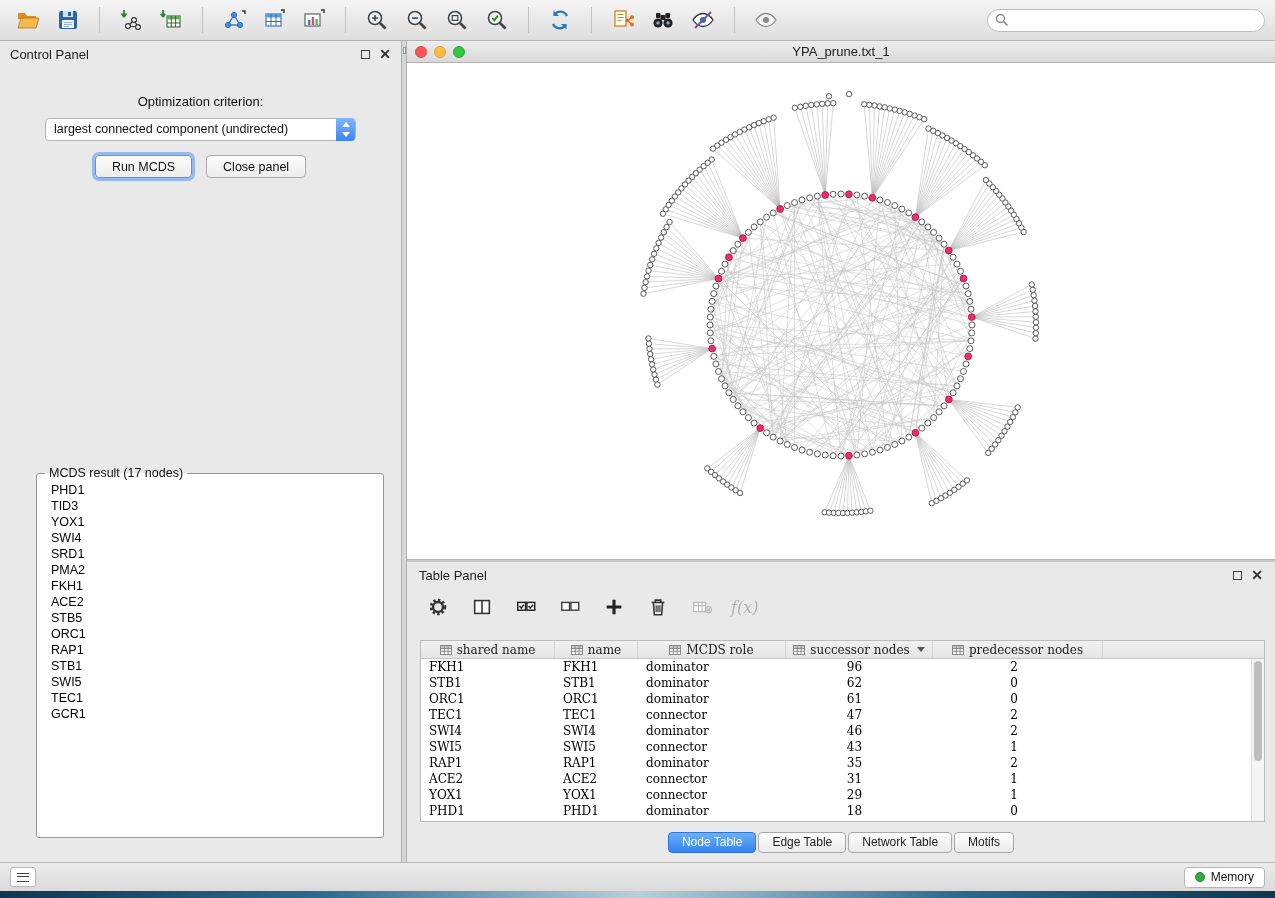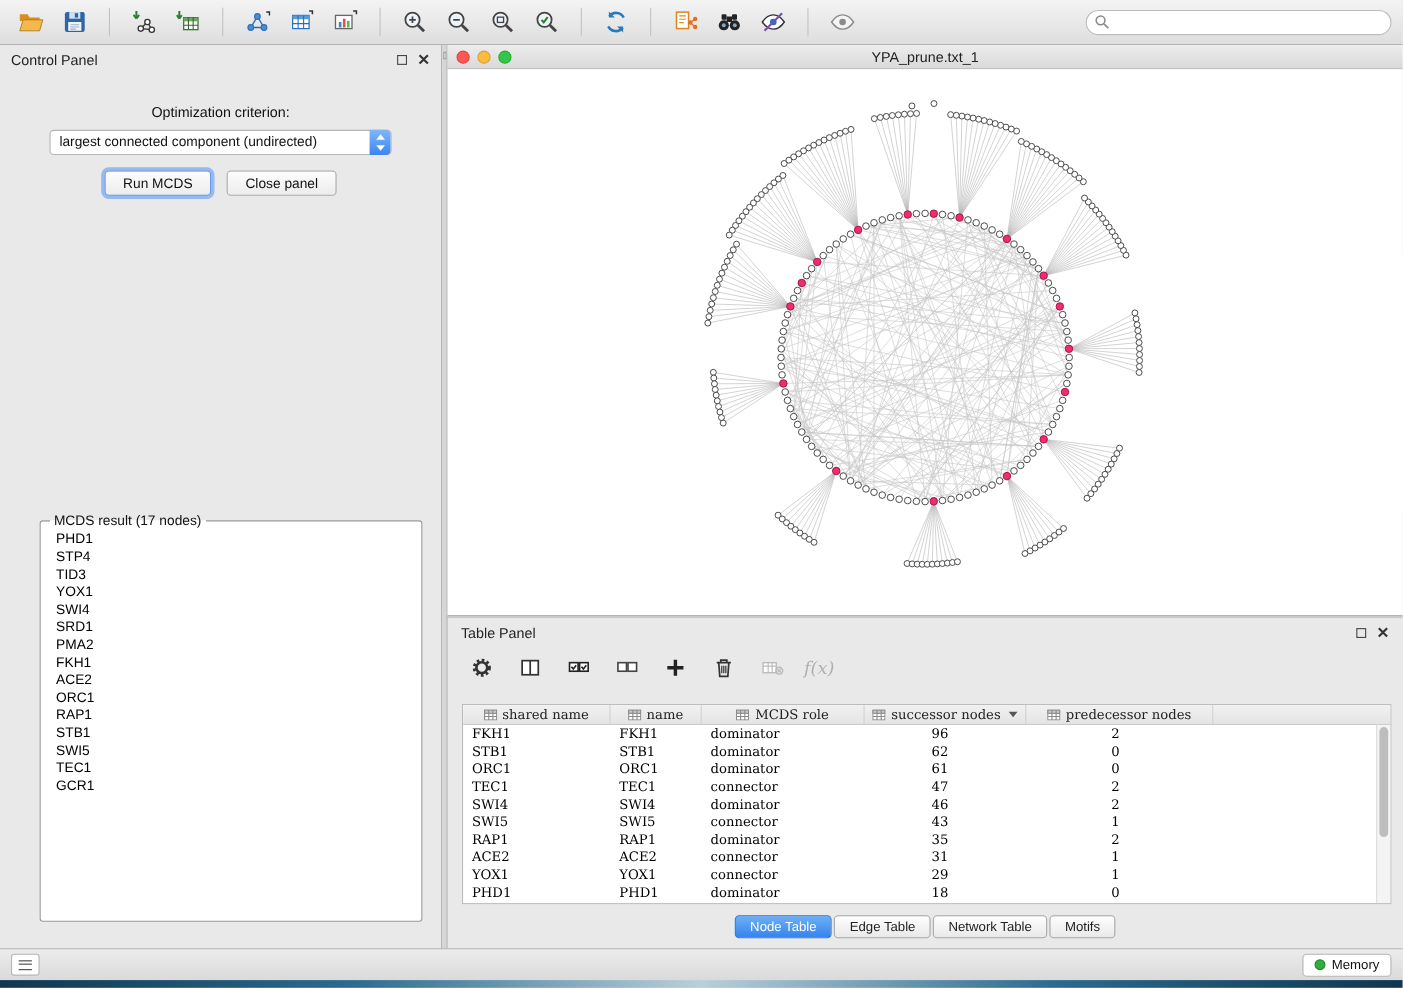--- a/index.html
+++ b/index.html
@@ -289,28 +289,28 @@
       </span>
   </div>
   <div class="cp-buttons">
     <button class="push-btn focused">Run MCDS</button>
     <button class="push-btn">Close panel</button>
   </div>
   <fieldset class="mcds-fieldset">
     <legend>MCDS result (17 nodes)</legend>
     <div class="mcds-list">
         <div class="mcds-item">PHD1</div>
-        <div class="mcds-item">STP4</div>
         <div class="mcds-item">TID3</div>
         <div class="mcds-item">YOX1</div>
         <div class="mcds-item">SWI4</div>
         <div class="mcds-item">SRD1</div>
         <div class="mcds-item">PMA2</div>
         <div class="mcds-item">FKH1</div>
         <div class="mcds-item">ACE2</div>
+        <div class="mcds-item">STB5</div>
         <div class="mcds-item">ORC1</div>
         <div class="mcds-item">RAP1</div>
         <div class="mcds-item">STB1</div>
         <div class="mcds-item">SWI5</div>
         <div class="mcds-item">TEC1</div>
         <div class="mcds-item">GCR1</div>
       </div>
   </fieldset>
 </div>
 

